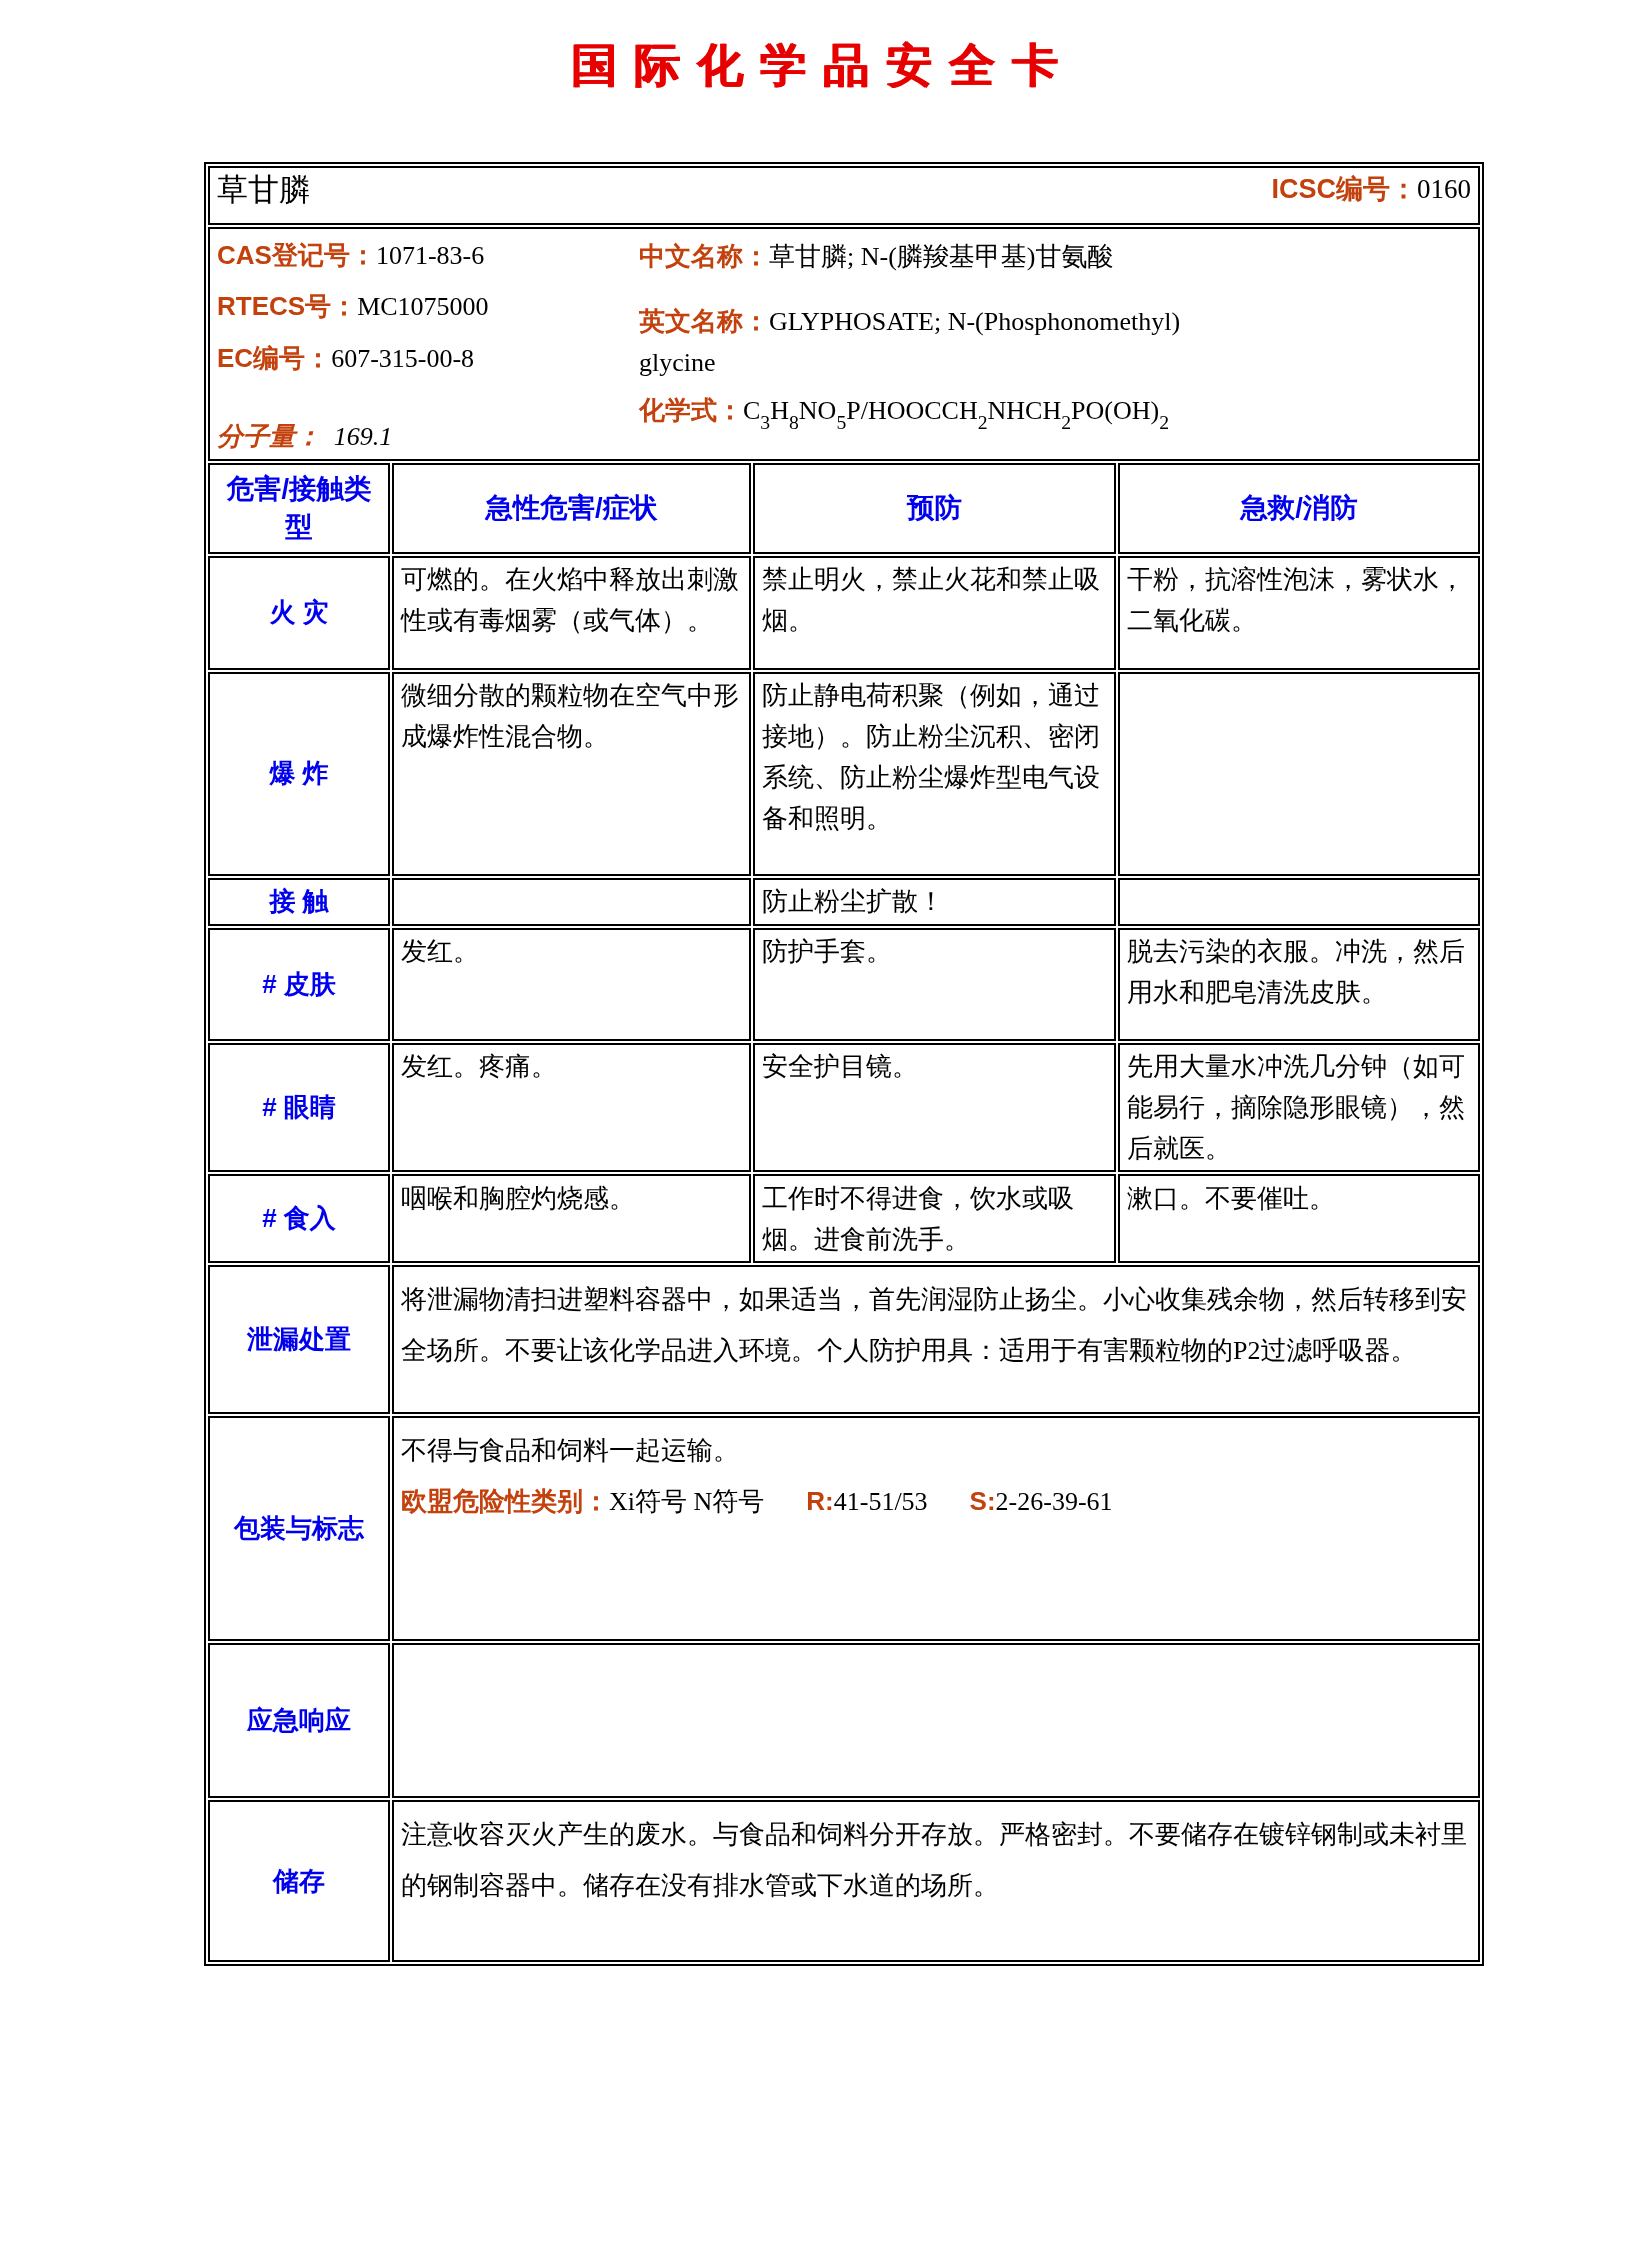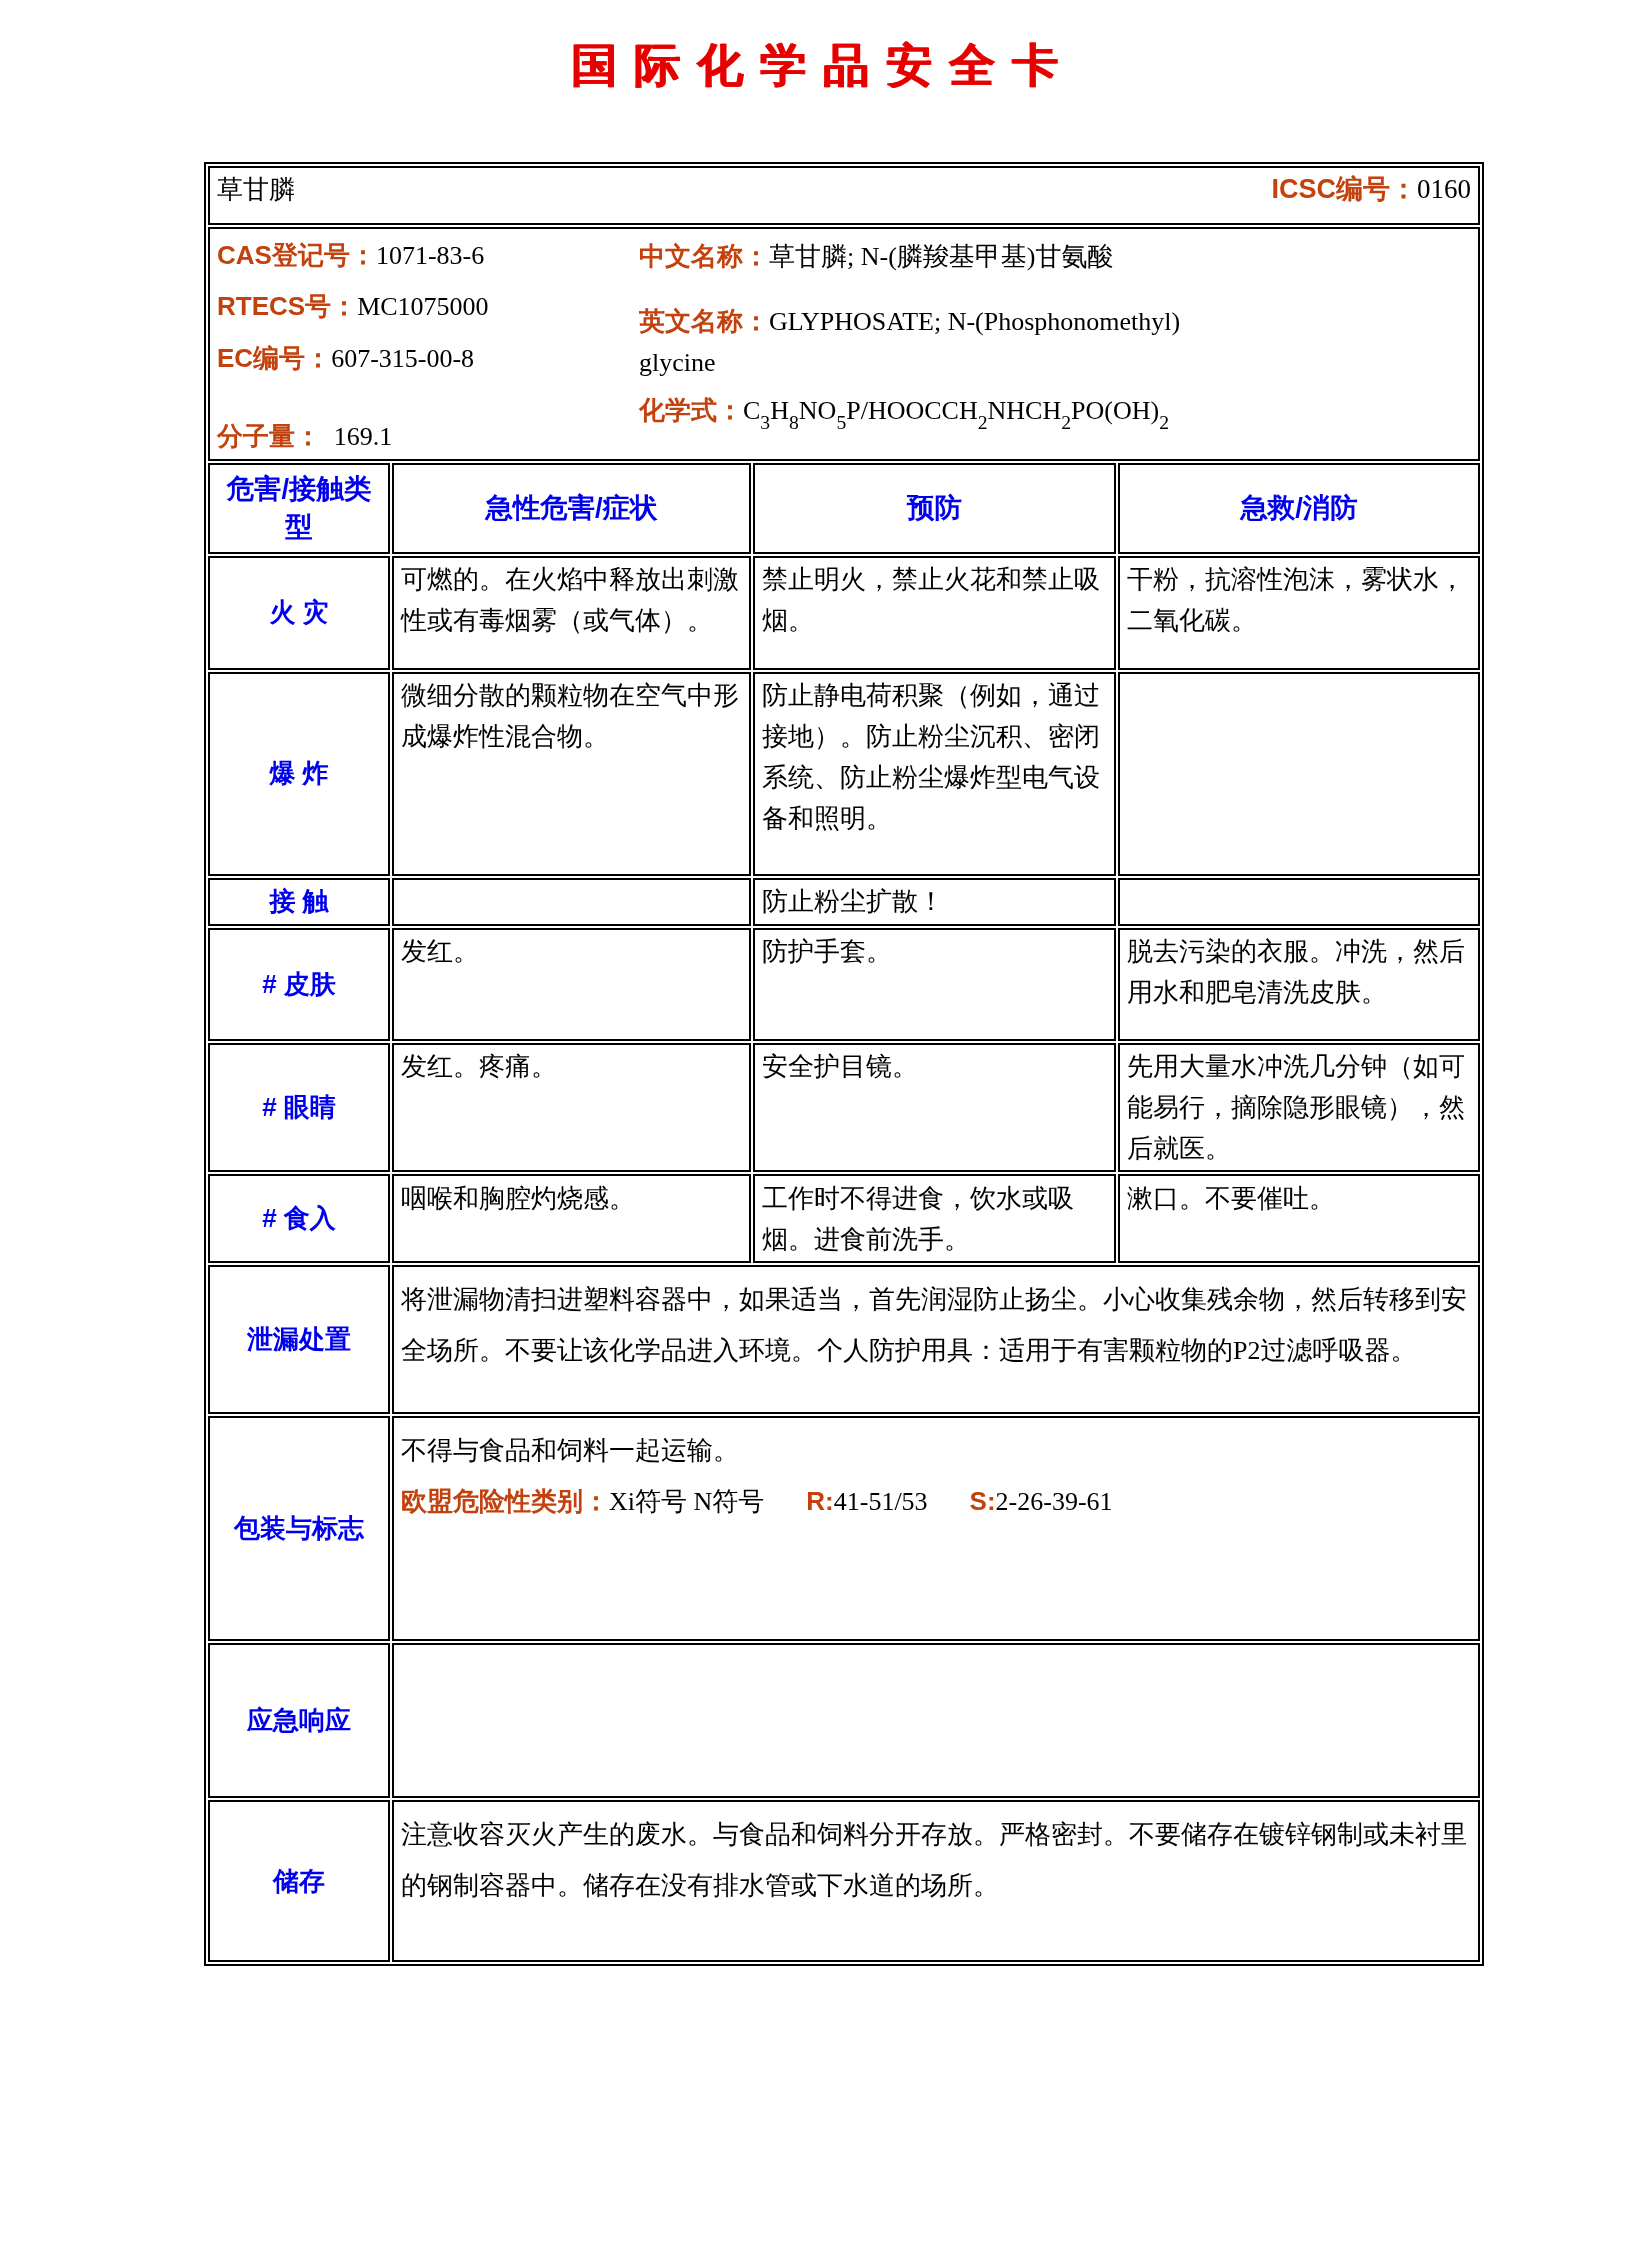--- a/index.html
+++ b/index.html
@@ -53,32 +53,32 @@
   td.th{
     vertical-align:middle;text-align:center;
     color:#0000ee;
     font-family:"Liberation Sans","DejaVu Sans",sans-serif;
     font-weight:bold;
     font-size:27.4px;line-height:38px;
     padding:1.4px 4.2px;
   }
   
   .name-row{display:flex;justify-content:space-between;align-items:center;height:100%;}
-  .name-row .chem{font-size:26px;}
+  .name-row .chem{font-size:31px;}
   .name-row .icsc{font-size:27px;white-space:nowrap;}
 
   
   .ident-wrap{display:flex;align-items:flex-start;}
   .ident-left{width:422px;flex:0 0 auto;}
   .ident-right{flex:1 1 auto;}
   .ln{line-height:41px;}
   .ident-left .ln1{margin-top:5px;}
   .ident-left .ln2{margin-top:9.8px;}
   .ident-left .ln3{margin-top:11.3px;}
-  .ident-left .ln4{margin-top:37px;}
+  .ident-left .ln4{margin-top:37px;font-style:italic;}
   .ident-right .ln1{margin-top:5.6px;}
   .ident-right .ln2{margin-top:24px;}
   .ident-right .ln3{margin-top:7px;}
   .val{color:#000;font-family:"Liberation Serif","DejaVu Serif",serif;font-weight:normal;}
   .gap{display:inline-block;width:12.7px;}
   .prewrap{white-space:pre-wrap;}
   sub{font-size:19.7px;line-height:0;vertical-align:-9.8px;}
 
   
   td.wide{line-height:51px;padding-top:7px;}

